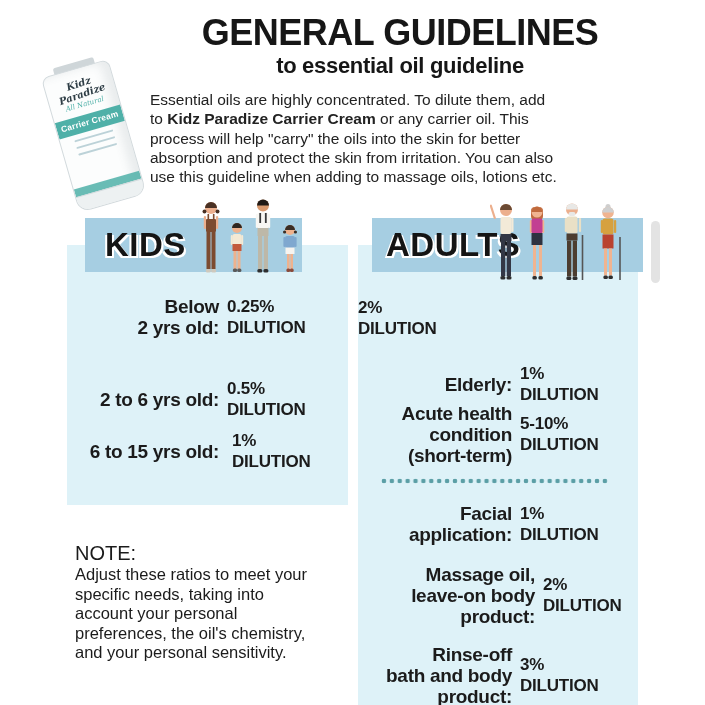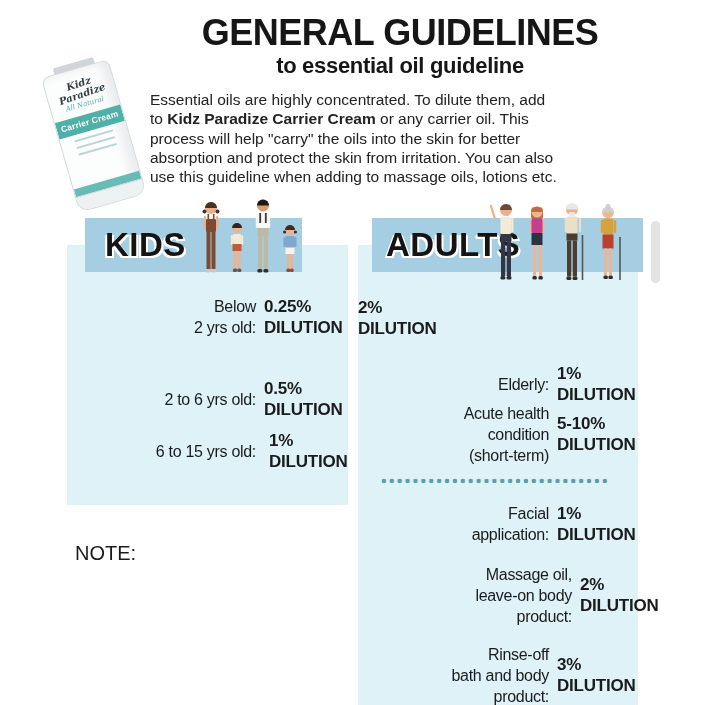--- a/index.html
+++ b/index.html
@@ -37,22 +37,22 @@
   .band h2{margin:0;font-size:33px;font-weight:800;letter-spacing:.5px;color:#141414;
            text-shadow:0 2px 0 #fff,-2px 2px 0 #fff,2px 2px 0 #fff;}
   .band-kids h2{padding-left:20px;}
   .band-adults h2{padding-left:14px;}
   .figures{position:absolute;z-index:3;}
   .figures-kids{left:197px;top:198px;}
   .figures-adults{left:490px;top:201px;}
 
   
   .row{position:absolute;left:0;width:100%;display:flex;align-items:center;gap:8px;z-index:3;}
-  .row-label{flex:0 0 152px;text-align:right;font-weight:normal;font-size:16px;line-height:21px;
-             letter-spacing:-0.3px;white-space:pre-line;color:#1b1b1b;margin-left:37px;}
+  .row-label{flex:0 0 152px;text-align:right;font-weight:bold;font-size:19px;line-height:21px;
+             letter-spacing:-0.3px;white-space:pre-line;color:#1b1b1b;}
   .row-adults .row-label{flex-basis:154px;}
   .row-value{text-align:left;font-weight:bold;font-size:17px;line-height:21px;letter-spacing:-0.2px;
              white-space:pre-line;color:#1b1b1b;}
 
   .dotted-divider{position:absolute;left:22px;top:233px;width:229px;height:6px;z-index:3;
       background-image:radial-gradient(circle,#5b9fa6 2px,rgba(0,0,0,0) 2.6px);
       background-size:7.9px 6px;background-repeat:repeat-x;}
 
   
   .note{position:absolute;left:75px;top:541px;width:285px;}
@@ -170,20 +170,25 @@
       <rect x="92.9" y="70.5" width="3.8" height="3.5" rx="1.5" fill="#8a4a3a"></rect>
       <circle cx="93" cy="32" r="5" fill="#eeb28e"></circle>
       <path d="M88 32 a5 5 0 0 1 10 0 z" fill="#3a2d24"></path>
       <circle cx="87.6" cy="34" r="1.6" fill="#3a2d24"></circle>
       <circle cx="98.4" cy="34" r="1.6" fill="#3a2d24"></circle>
     </g>
   </svg>
 
   <div class="note">
     <div class="note-title">NOTE:</div>
+    <div class="note-body">Adjust these ratios to meet your
+specific needs, taking into
+account your personal
+preferences, the oil's chemistry,
+and your personal sensitivity.</div>
   </div>
 
   <div class="panel panel-adults">
     <div class="row row-adults" style="top:51px;height:44px;">
       <div class="row-value">2%
 DILUTION</div>
     </div>
     <div class="row row-adults" style="top:117px;height:44px;">
       <div class="row-label">Elderly:</div>
       <div class="row-value">1%

